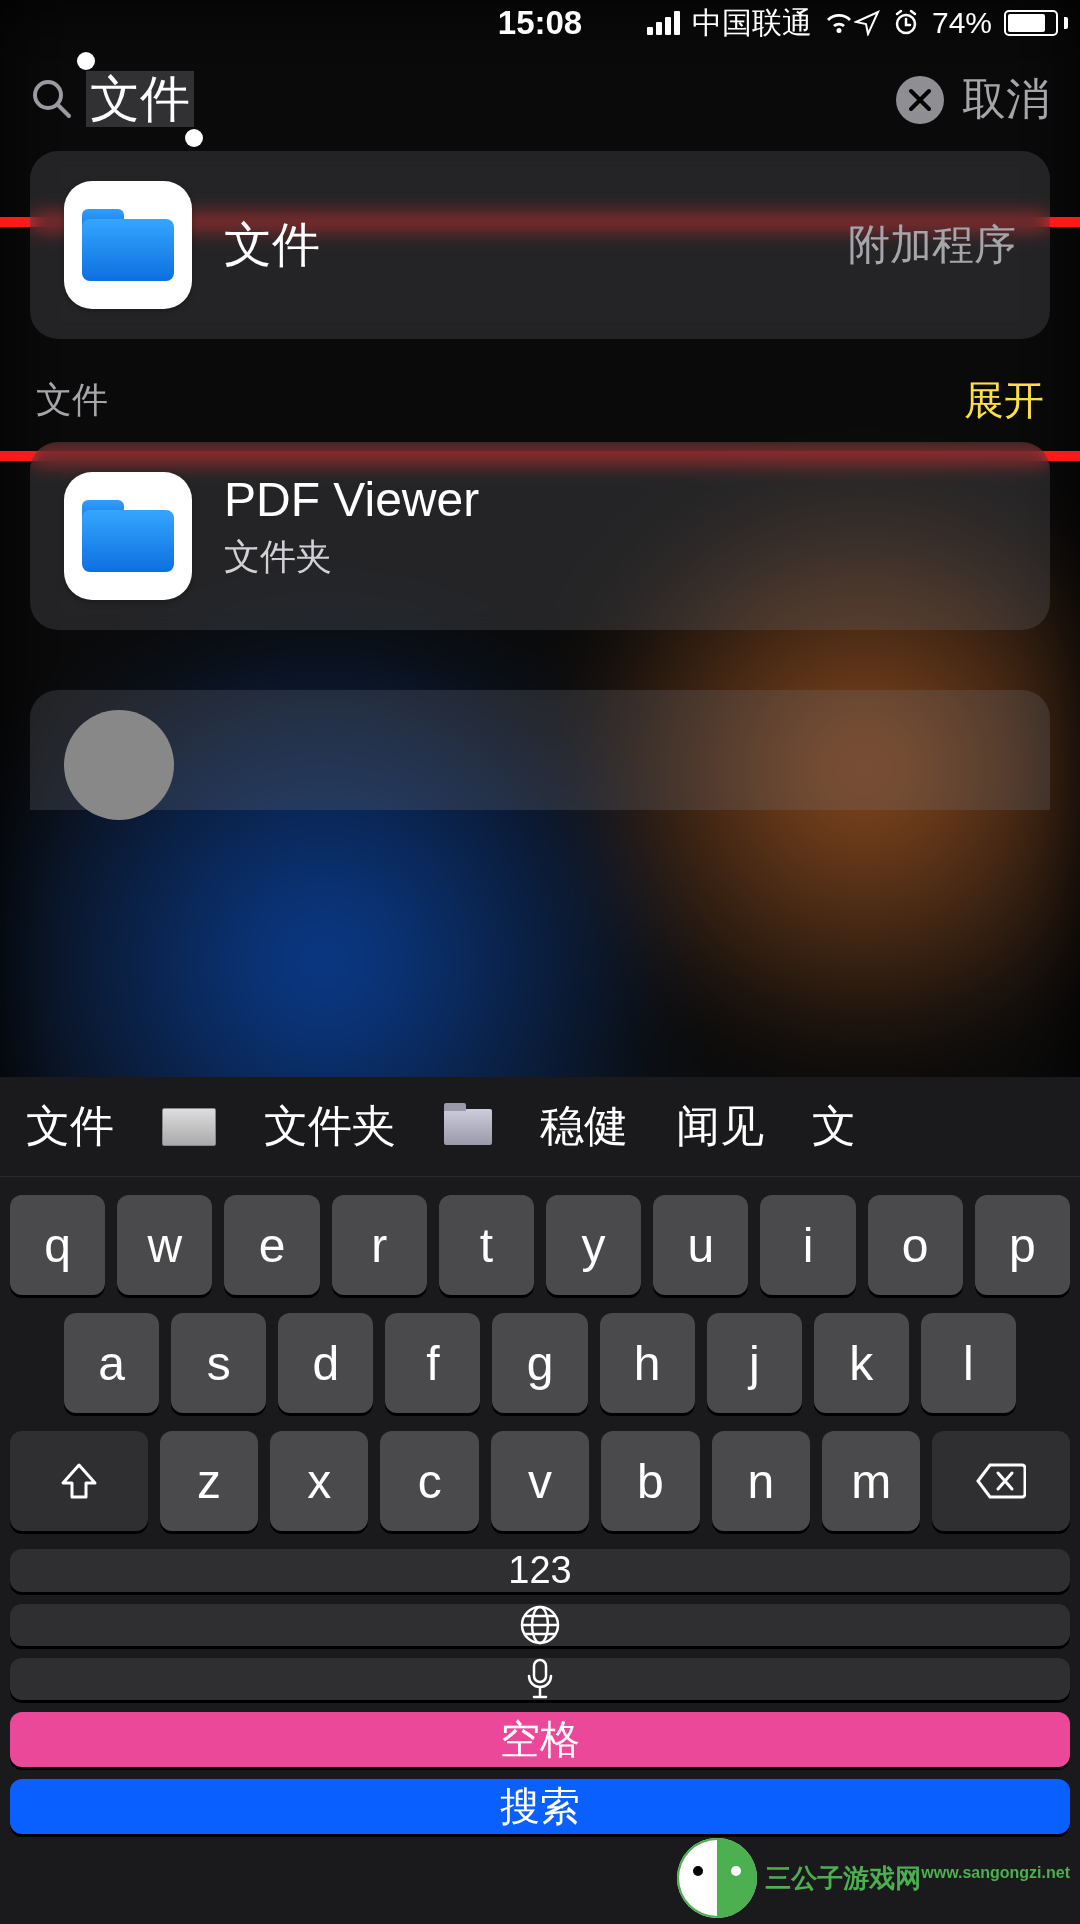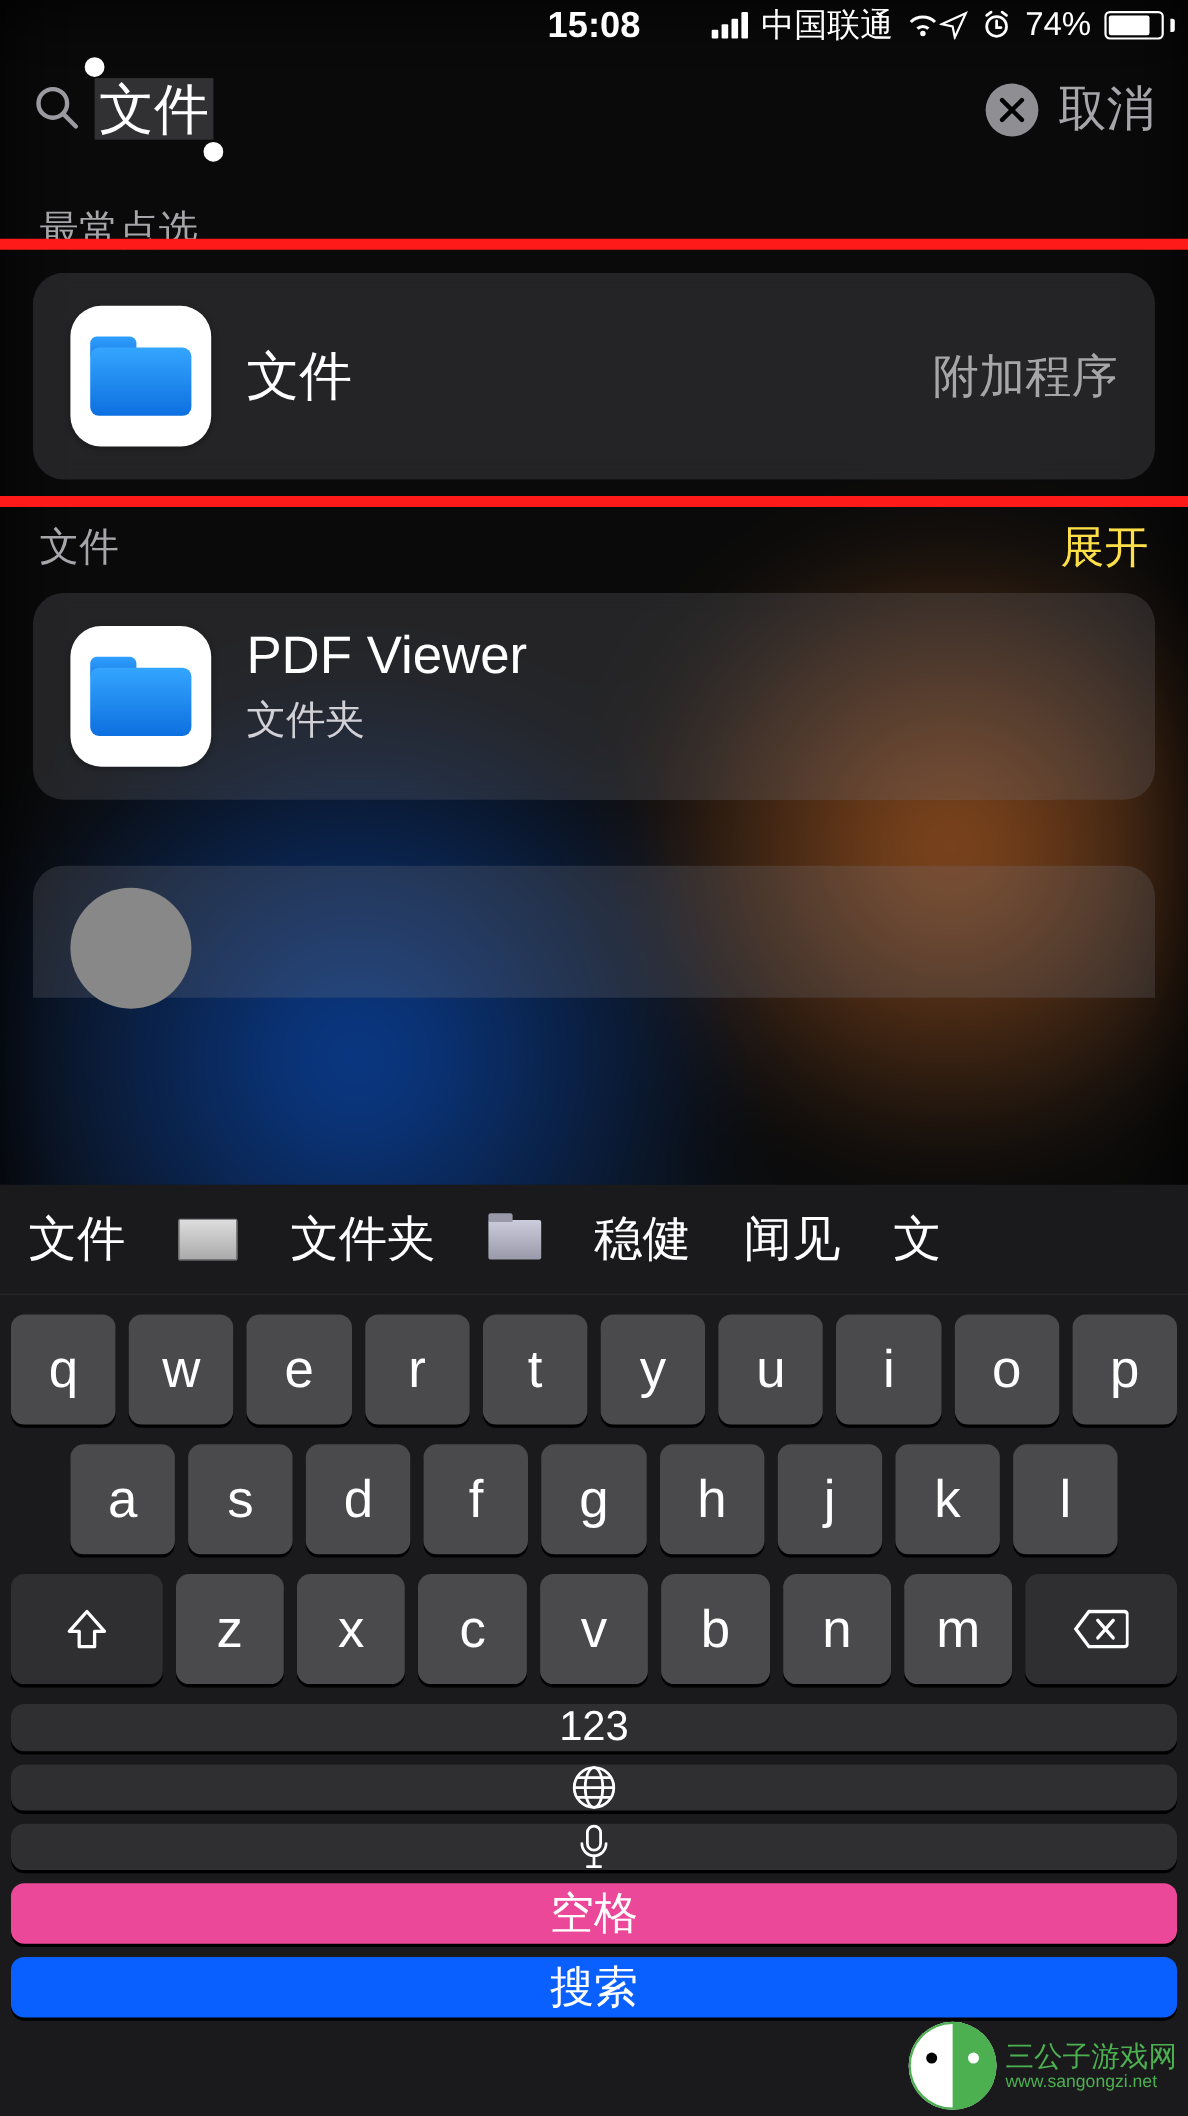--- a/index.html
+++ b/index.html
@@ -159,21 +159,21 @@
     display:flex; align-items:center; gap:8px;
     color:#5fae4a; font-size:22px;
   }
   .wm-badge{
     width:80px;height:80px;border-radius:40px;background:#fff;position:relative;overflow:hidden;
     box-shadow:0 0 0 2px #4caf50 inset;
   }
   .wm-badge::before{content:"";position:absolute;right:0;top:0;bottom:0;width:40px;background:#4caf50;border-radius:0 40px 40px 0;}
   .wm-eye{position:absolute;width:10px;height:10px;background:#000;border-radius:5px;top:28px;}
   .wm-eye.l{left:16px}.wm-eye.r{right:16px;background:#fff}
-  .wm-text { display:flex; flex-direction:column; line-height:1.1; font-weight:400;justify-content:flex-end; }
+  .wm-text { display:flex; flex-direction:row; line-height:1.1; font-weight:700;justify-content:flex-end; }
   .wm-text .cn{font-size:26px;color:#4caf50;}
   .wm-text .url{font-size:16px;color:#4caf50;}
 </style>
 </head>
 <body>
 <div class="bg-blur"></div>
 <div class="screen">
 
 <div class="status-bar">
   <div class="sb-left">
@@ -230,23 +230,20 @@
   <div class="clear-btn">
     <svg width="26" height="26" viewBox="0 0 26 26">
           <path d="M4 4l18 18M22 4L4 22" stroke="#000" stroke-width="4" stroke-linecap="round"></path>
         </svg>
   </div>
   <div class="cancel">取消</div>
 </div>
 
 <div class="content">
 
-  <div class="sect-header">
-    <span class="sect-title">最常点选</span>
-  </div>
 
   <div class="highlight-box" style="left:-12px; right:-12px; top:66px; height:244px;"></div>
 
   <div class="card">
     <div class="app-icon">
           <div class="folder-glyph"></div>
         </div>
     <div class="card-main">
       <div class="card-title">文件</div>
     </div>

